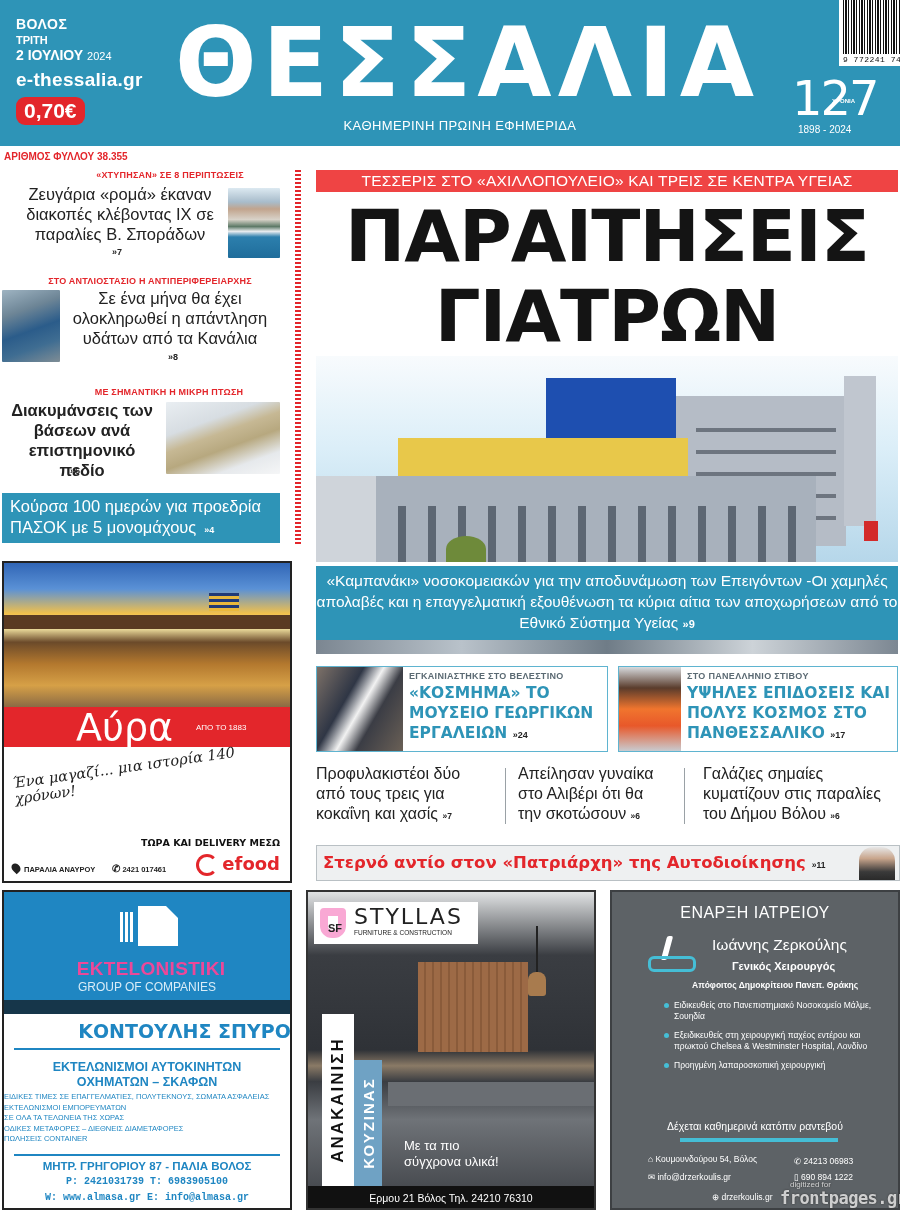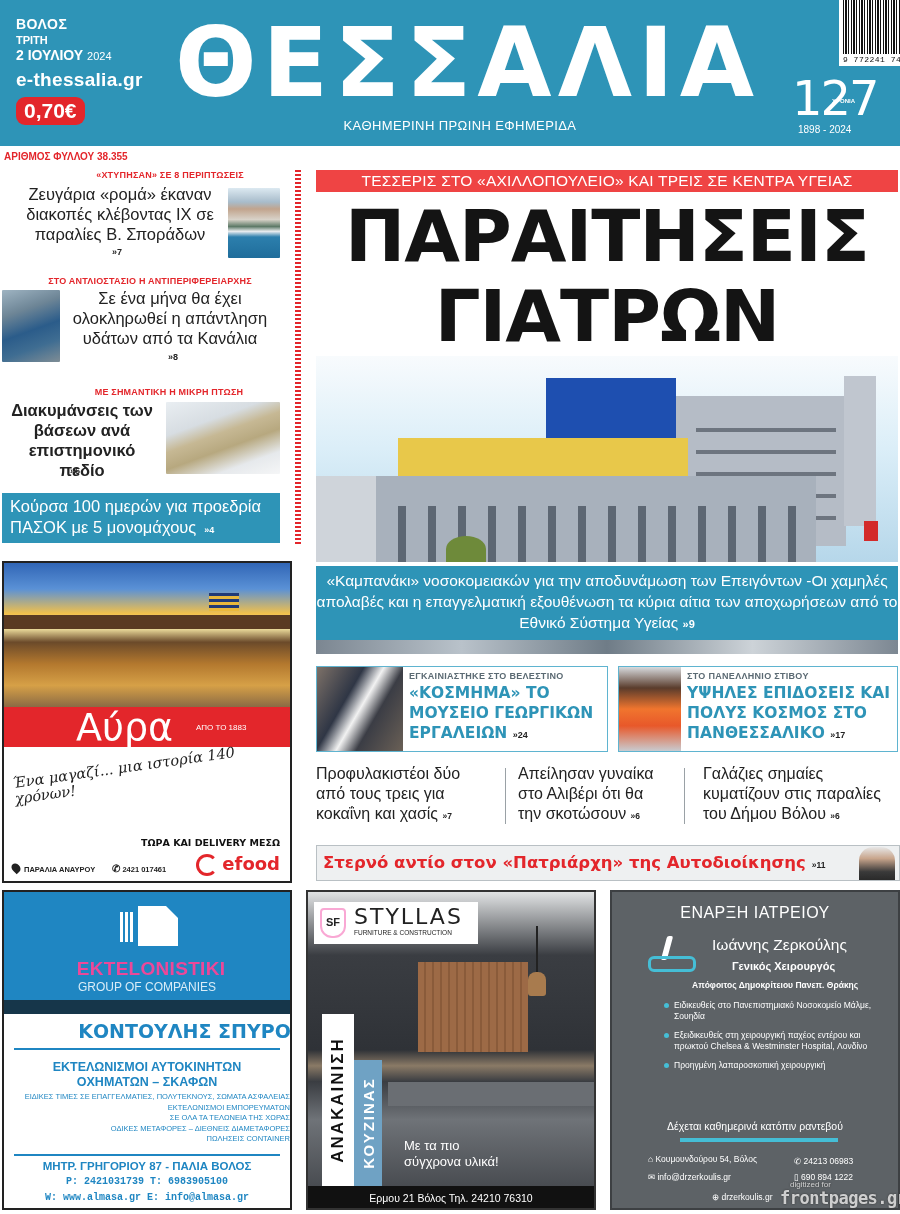--- a/index.html
+++ b/index.html
@@ -137,32 +137,32 @@
   .customs-top { left: 0; top: 0; width: 286px; height: 108px; background: #1f86c2; }
   .container-icon { left: 116px; top: 14px; width: 58px; height: 40px; }
   .container-icon .body { position: absolute; left: 18px; top: 0; width: 40px; height: 40px; background: #fff; clip-path: polygon(0 0, 70% 0, 100% 30%, 100% 100%, 0 100%); }
   .container-icon .slat { position: absolute; top: 6px; width: 3px; height: 30px; background: #fff; }
   .customs-brand { left: 0; top: 66px; width: 294px; color: #ec4899; text-align: center; font-weight: bold; font-size: 19px; letter-spacing: 0.3px; }
   .customs-group { left: 0; top: 88px; width: 286px; color: #d9ecf7; text-align: center; font-size: 12px; }
   .customs-darkbar { left: 0; top: 108px; width: 286px; height: 14px; background: #16364a; }
   .customs-name { left: 0; top: 128px; width: 286px; text-align: center; color: #1f86c2; font-family: "DejaVu Sans", sans-serif; font-weight: bold; font-size: 19px; margin-left: 44px; }
   .customs-line { left: 10px; width: 266px; height: 2px; background: #1f86c2; }
   .customs-svc { left: 0; top: 168px; width: 286px; text-align: center; color: #1f86c2; font-weight: bold; font-size: 12.5px; line-height: 15px; }
-  .customs-details { left: 0; top: 200px; width: 286px; text-align: right; color: #1f86c2; font-size: 7.5px; line-height: 10.5px; }
+  .customs-details { left: 0; top: 200px; width: 286px; text-align: left; color: #1f86c2; font-size: 7.5px; line-height: 10.5px; }
   .customs-addr { left: 0; top: 268px; width: 286px; text-align: center; color: #1f86c2; font-weight: bold; font-size: 11.5px; }
   .customs-phone { left: 0; top: 284px; width: 286px; text-align: center; color: #1f86c2; font-weight: bold; font-size: 10px; font-family: "Liberation Mono", monospace; }
   .customs-web { left: 0; top: 300px; width: 286px; text-align: center; color: #1f86c2; font-weight: bold; font-size: 10px; font-family: "Liberation Mono", monospace; }
 
   
   .styllas-ad { left: 306px; top: 890px; width: 290px; height: 320px; border: 2px solid #333; overflow: hidden;
     background: linear-gradient(180deg, #e1e3e4 0%, #3a3d42 20%, #2f3237 50%, #8a7a66 55%, #3a3d42 60%, #6f7378 72%, #3c3f44 100%); }
   .styllas-wood { left: 110px; top: 70px; width: 110px; height: 90px; background: repeating-linear-gradient(90deg, #9d6a46 0 6px, #8a5b3a 6px 8px); }
   .styllas-counter { left: 80px; top: 190px; width: 210px; height: 24px; background: #6a6e73; }
   .styllas-logo-box { left: 6px; top: 10px; width: 164px; height: 42px; background: #fff; }
-  .styllas-badge { left: 6px; top: 6px; width: 26px; height: 30px; border: 2px solid #f9a8d4; border-radius: 4px 4px 12px 12px; color: #222; font-size: 11px; font-weight: bold; text-align: center; line-height: 24px; }
+  .styllas-badge { left: 6px; top: 6px; width: 26px; height: 30px; border: 8px solid #f9a8d4; border-radius: 4px 4px 12px 12px; color: #222; font-size: 11px; font-weight: bold; text-align: center; line-height: 24px; }
   .styllas-name { left: 40px; top: 2px; font-size: 22px; letter-spacing: 2px; color: #222; font-family: "DejaVu Sans", sans-serif; }
   .styllas-sub { left: 40px; top: 27px; font-size: 6.5px; color: #222; }
   .styllas-vert1 { left: 14px; top: 122px; width: 32px; height: 172px; background: #fff; }
   .styllas-vert2 { left: 46px; top: 168px; width: 28px; height: 126px; background: #6fa2c4; }
   .vert-text { position: absolute; left: 50%; top: 50%; transform: translate(-50%,-50%) rotate(-90deg); white-space: nowrap; font-weight: bold; letter-spacing: 2px; }
   .styllas-vert1 .vert-text { font-size: 17px; color: #111; }
   .styllas-vert2 .vert-text { font-size: 15px; color: #fff; }
   .pendant { left: 228px; top: 34px; width: 2px; height: 46px; background: #222; }
   .pendant-shade { left: 220px; top: 80px; width: 18px; height: 24px; background: #b58350; border-radius: 8px 8px 3px 3px; opacity: 0.9; }
   .styllas-tag { left: 96px; top: 246px; color: #fff; font-size: 13px; line-height: 16px; }

